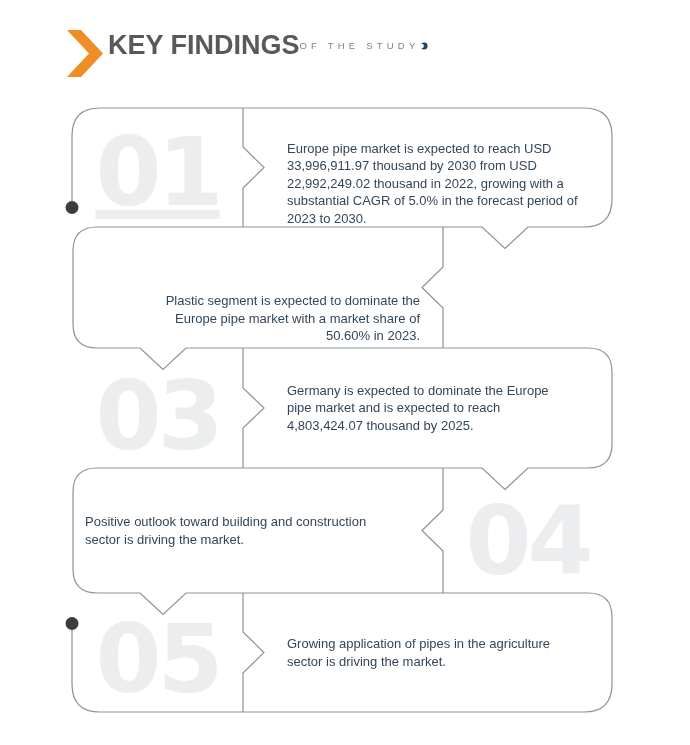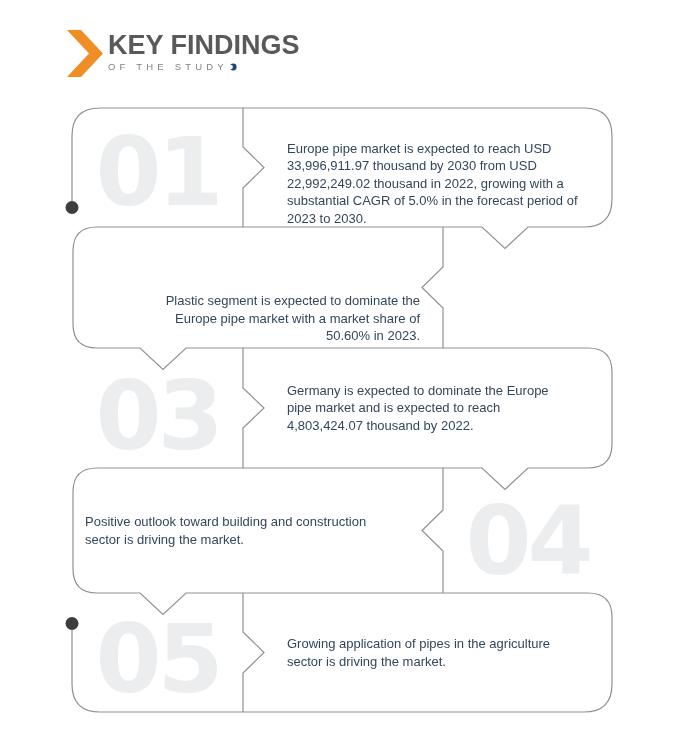--- a/index.html
+++ b/index.html
@@ -3,40 +3,40 @@
 <meta charset="utf-8">
 <style>
   html,body{margin:0;padding:0;background:#ffffff;}
   #stage{
     position:relative;width:690px;height:745px;background:#ffffff;overflow:hidden;
     font-family:"Liberation Sans", sans-serif;
   }
   
   .logo-row{position:absolute;left:66px;top:30px;display:flex;align-items:flex-start;}
   .logo-chevron{width:37px;height:47px;margin-right:5px;}
-  .logo-text{display:flex;flex-direction:column;}
+  .logo-text{display:flex;flex-direction:row;}
   .logo-title{
     font-size:27px;font-weight:bold;color:#58595b;letter-spacing:0px;line-height:30px;
   }
   .logo-sub{
     display:flex;align-items:center;margin-top:1px;
   }
   .logo-sub-text{
     font-size:9.5px;color:#7f8285;letter-spacing:4.2px;font-weight:normal;
   }
   .logo-mark{width:8px;height:8px;margin-left:1px;}
   
   .flow-svg{position:absolute;left:0;top:0;}
   
   .num{
     position:absolute;display:flex;align-items:center;justify-content:center;
     font-weight:bold;font-size:95px;letter-spacing:-4px;color:#ebedee;
     font-family:"DejaVu Sans", sans-serif;user-select:none;
   }
-  .n1{left:72px;top:112px;width:171px;height:119px;}
+  .n1{left:72px;top:112px;width:171px;height:119px;text-decoration:underline;}
   .n2{left:443px;top:235px;width:169px;height:121px;}
   .n3{left:72px;top:356px;width:171px;height:120px;}
   .n4{left:443px;top:478px;width:169px;height:125px;}
   .n5{left:72px;top:599px;width:171px;height:119px;}
   
   .txt{
     position:absolute;display:flex;align-items:center;
     font-size:13px;line-height:17.5px;color:#33475a;
   }
   .txt p{margin:0;white-space:pre-line;width:100%;}
@@ -106,21 +106,21 @@
 2023 to 2030.</p>
     </div>
   <div class="txt t2">
       <p>Plastic segment is expected to dominate the
 Europe pipe market with a market share of
 50.60% in 2023.</p>
     </div>
   <div class="txt t3">
       <p>Germany is expected to dominate the Europe
 pipe market and is expected to reach
-4,803,424.07 thousand by 2022.</p>
+4,803,424.07 thousand by 2025.</p>
     </div>
   <div class="txt t4">
       <p>Positive outlook toward building and construction
 sector is driving the market.</p>
     </div>
   <div class="txt t5">
       <p>Growing application of pipes in the agriculture
 sector is driving the market.</p>
     </div>
 

